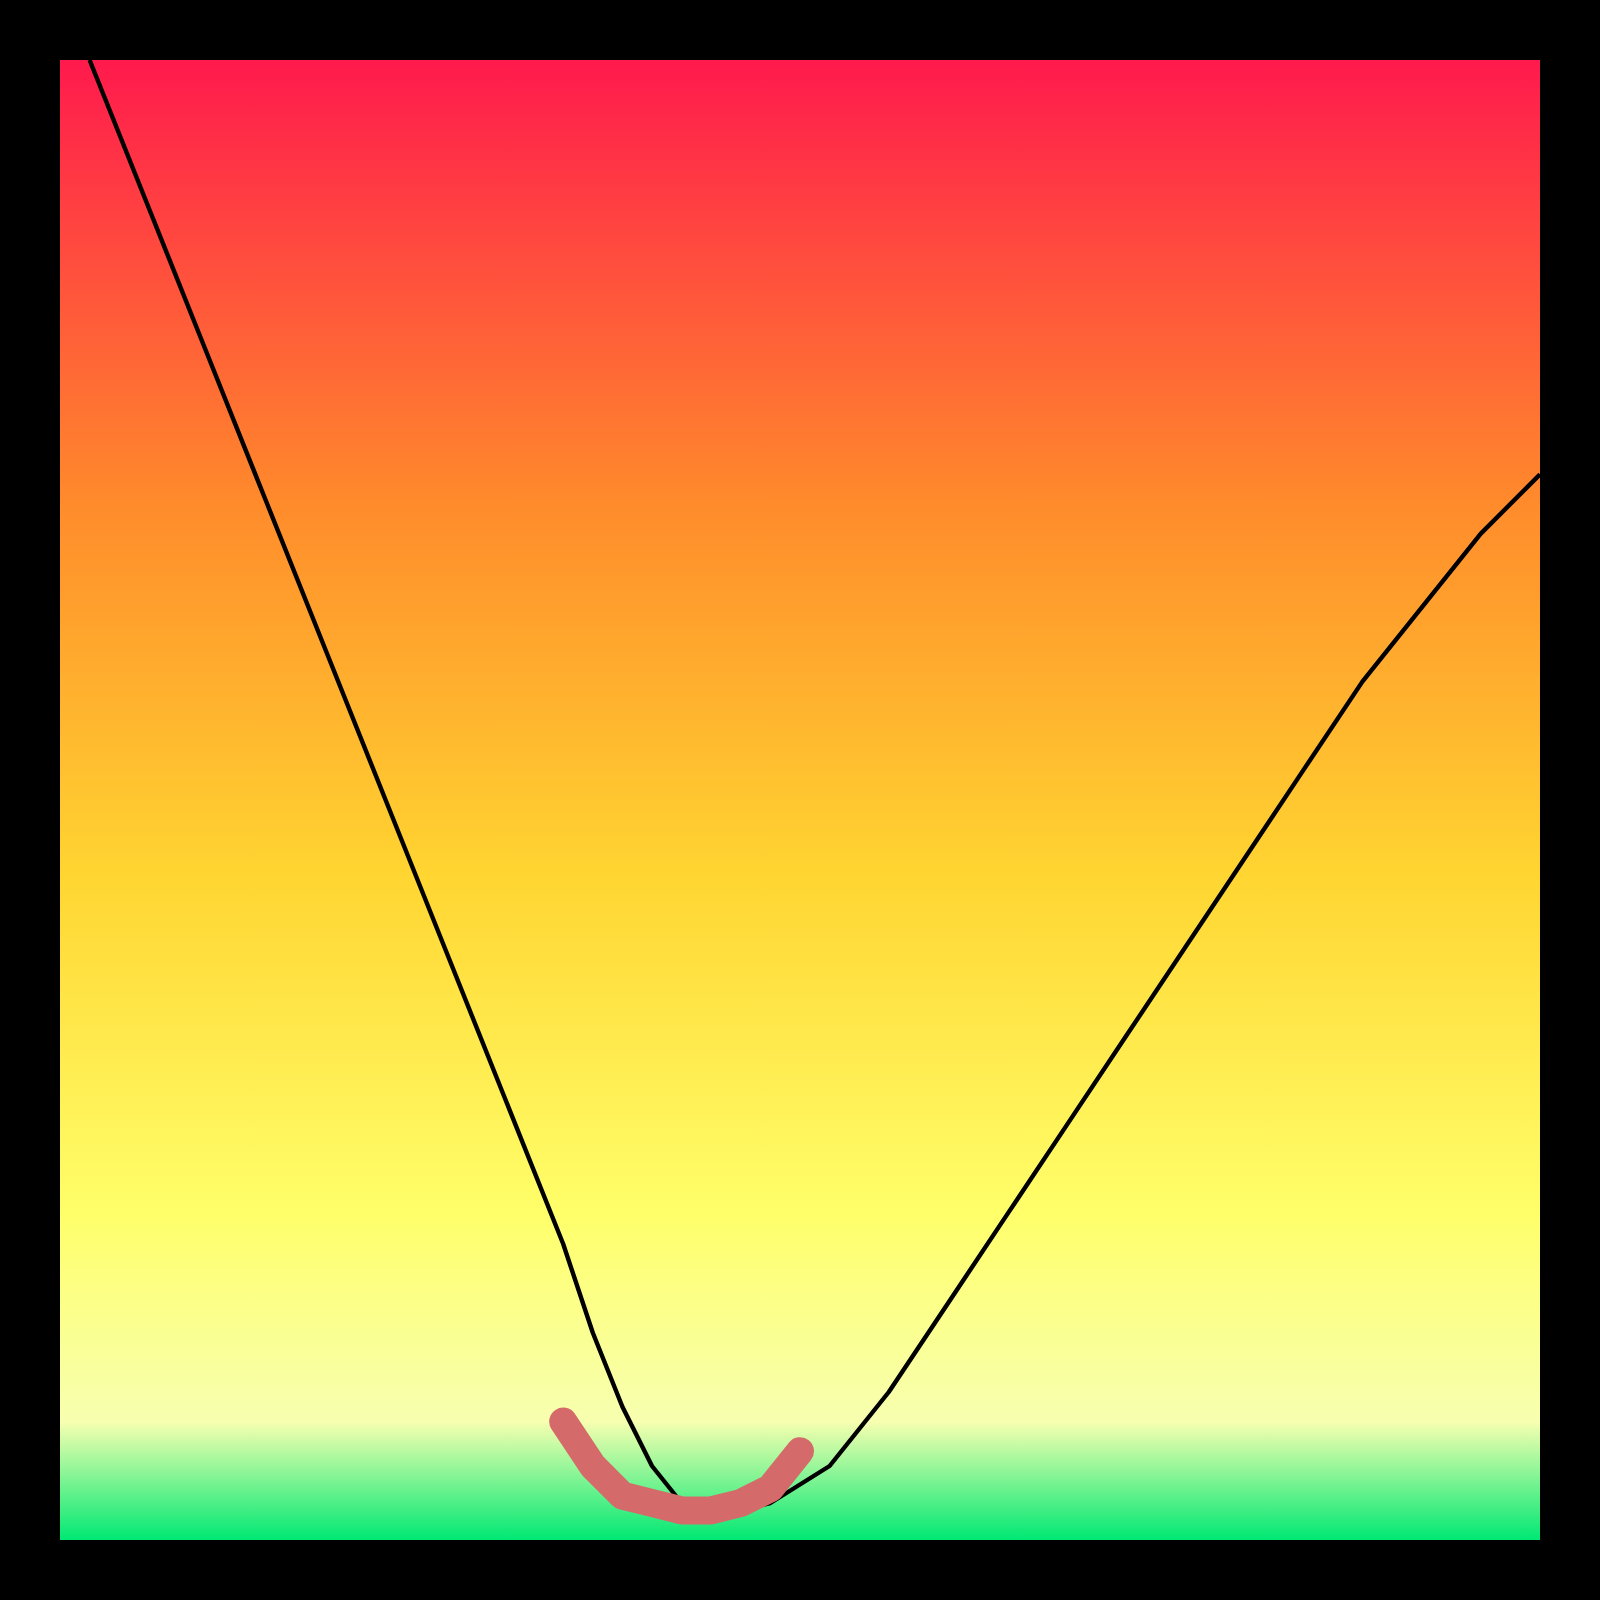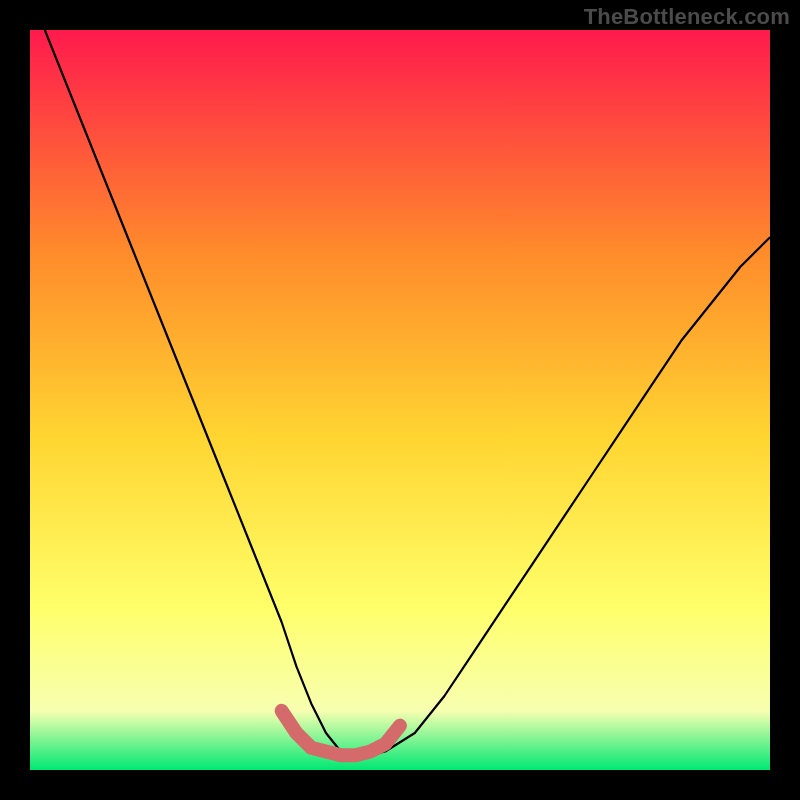--- a/index.html
+++ b/index.html
@@ -30,21 +30,20 @@
   svg {
     position: absolute;
     top: 0;
     left: 0;
   }
 </style>
 </head>
 <body>
 
 <div class="frame">
-  <div class="watermark">TheBottleneck.com</div>
   <svg id="chart-svg" width="800" height="800" viewBox="0 0 800 800">
     <defs>
       <linearGradient id="bg-grad" x1="0" y1="0" x2="0" y2="1">
         <stop id="g0" offset="0%" stop-color="#ff1a4d"></stop>
         <stop id="g1" offset="30%" stop-color="#ff8b2b"></stop>
         <stop id="g2" offset="55%" stop-color="#ffd531"></stop>
         <stop id="g3" offset="78%" stop-color="#ffff6a"></stop>
         <stop id="g4" offset="92%" stop-color="#f7ffb0"></stop>
         <stop id="g5" offset="100%" stop-color="#00e874"></stop>
       </linearGradient>

